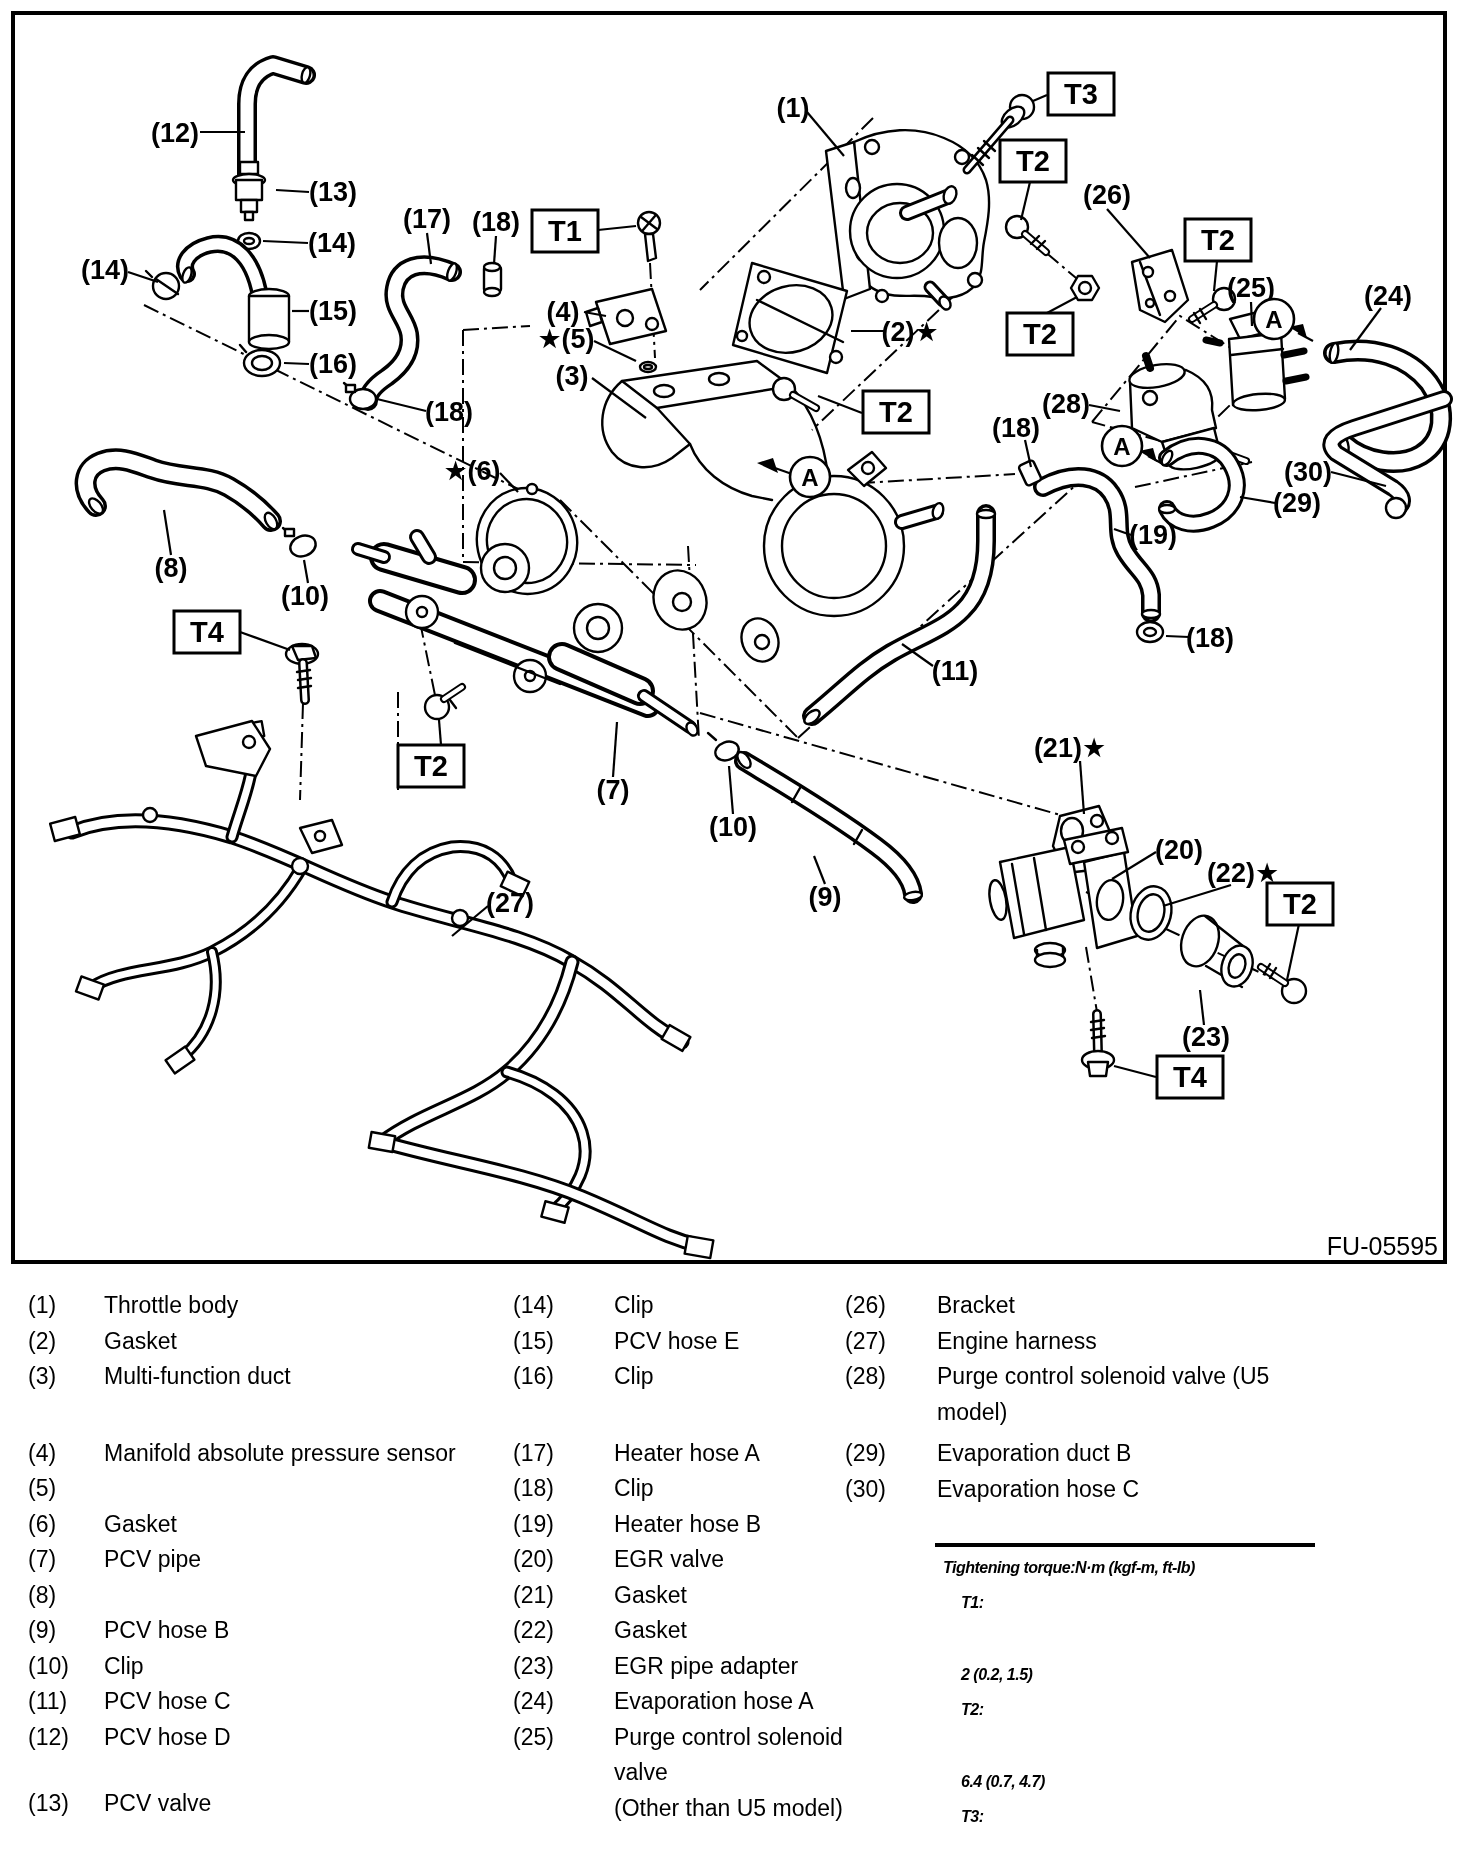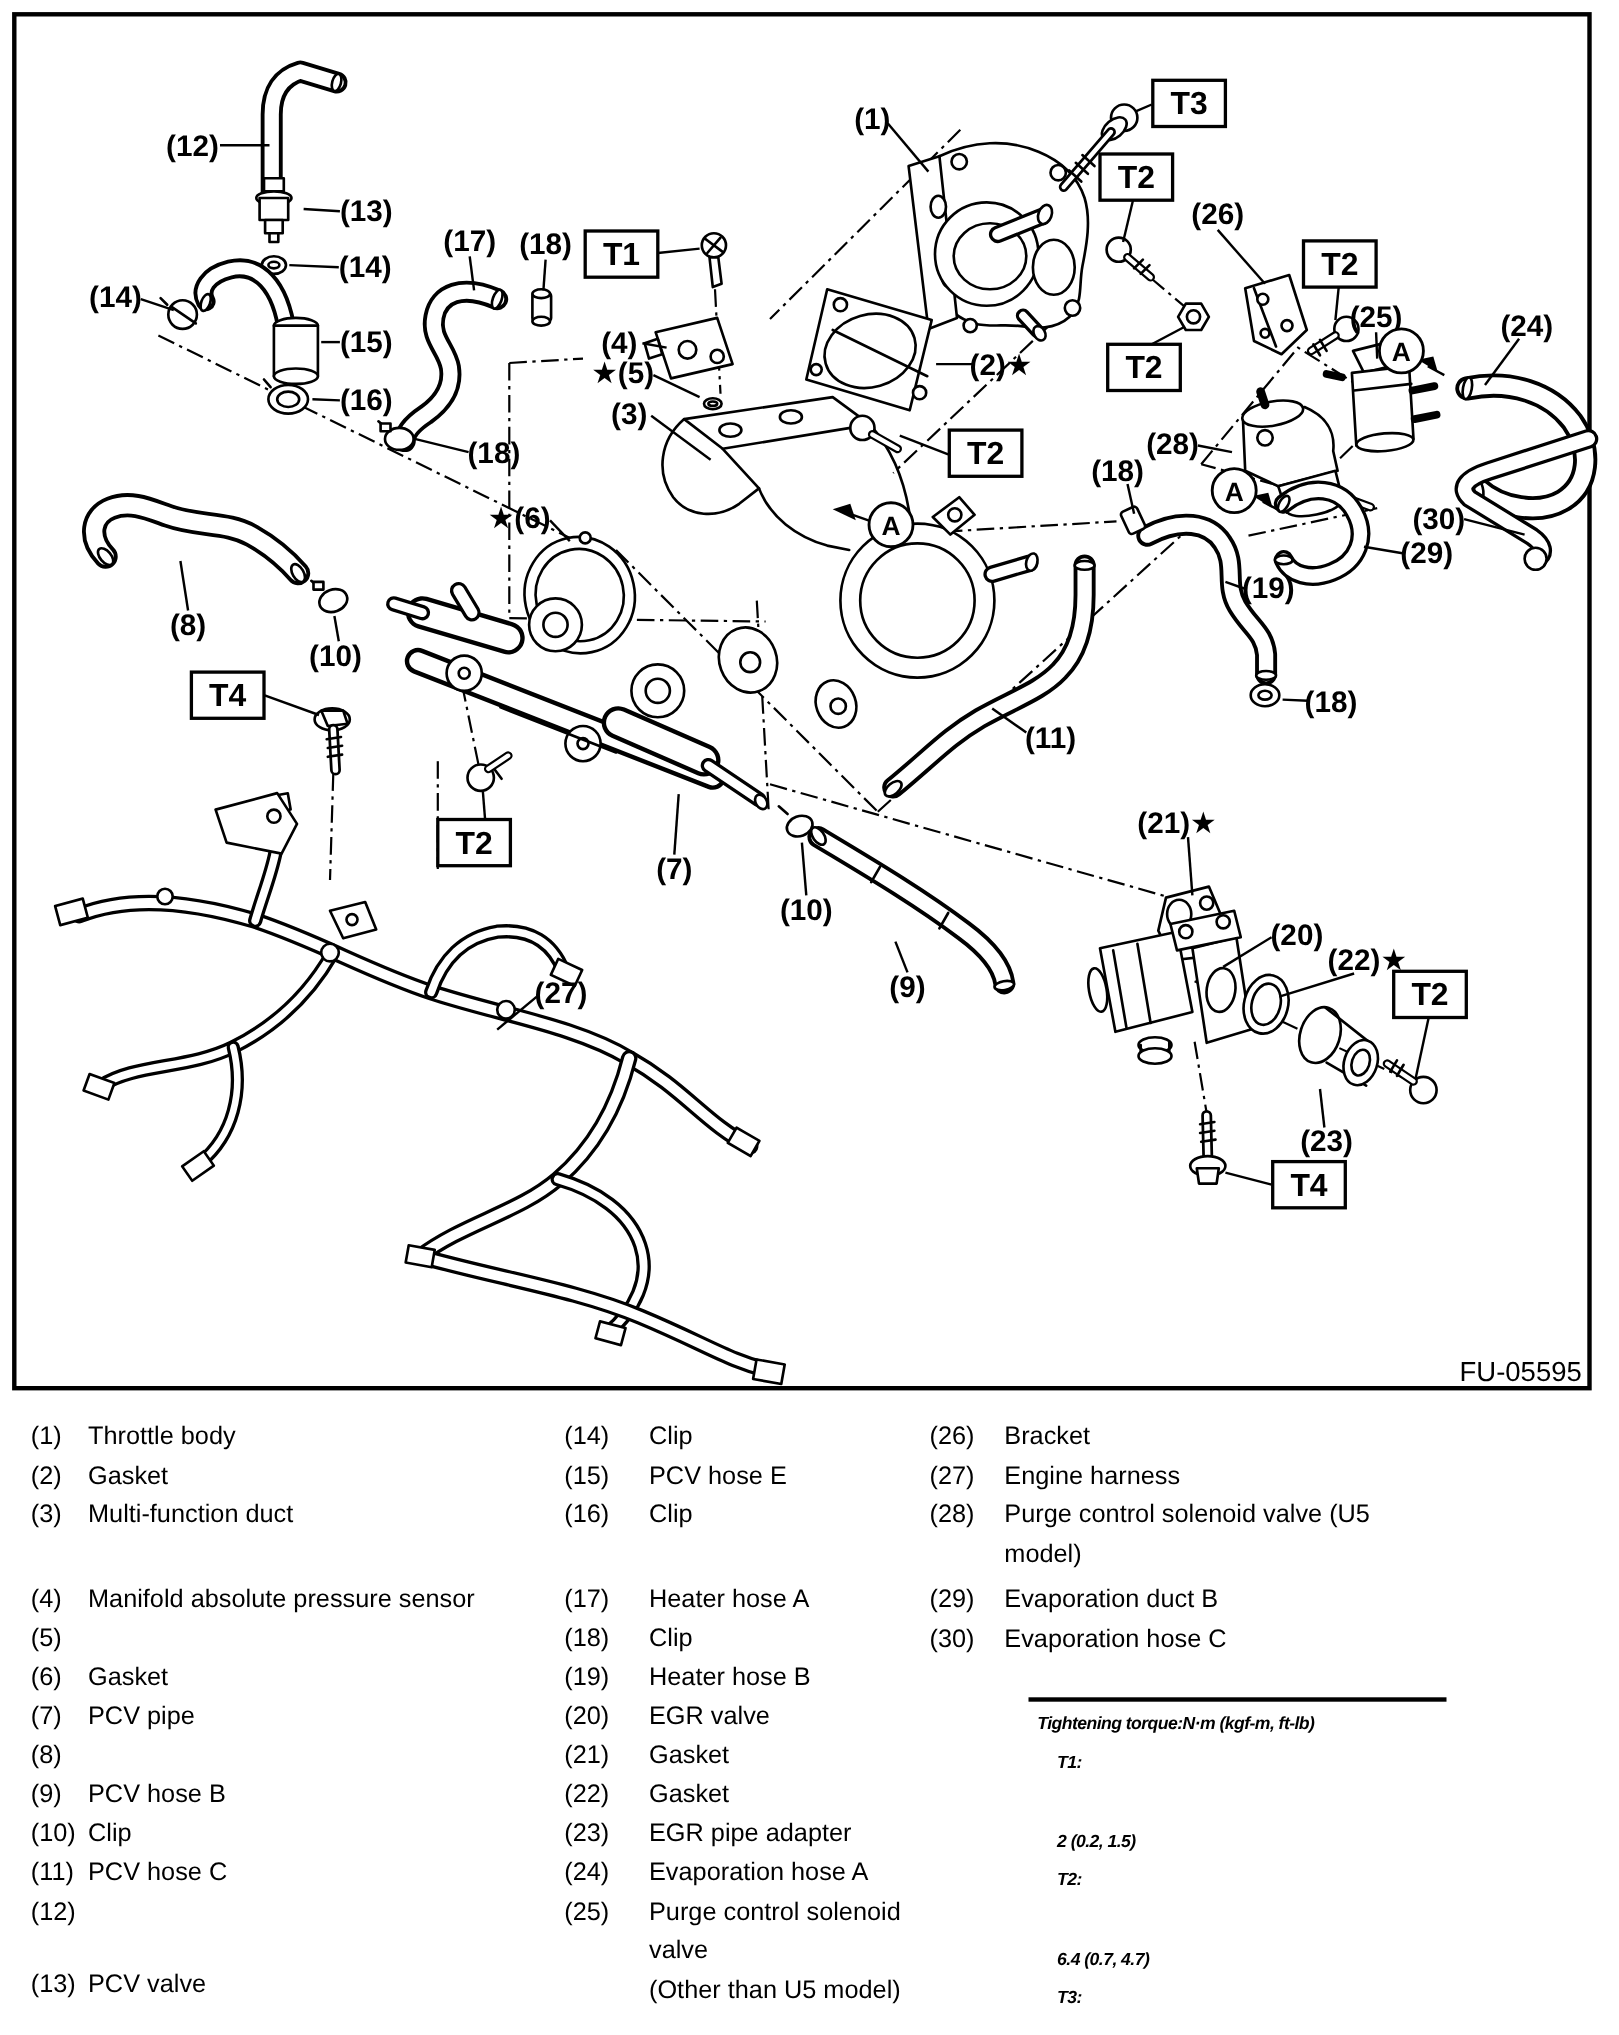--- a/index.html
+++ b/index.html
@@ -25,21 +25,21 @@
   .arrowhead{fill:#000;stroke:none;}
   
   .legend-col{position:absolute;top:1288px;font-size:23px;line-height:35.5px;}
   #col1{left:28px;width:460px;}
   #col2{left:513px;width:350px;}
   #col3{left:845px;width:500px;}
   .lrow{display:flex;}
   .lnum{flex:0 0 52px;}
   #col2 .lnum{flex:0 0 77px;}
   #col3 .lnum{flex:0 0 68px;}
-  .ltxt{flex:1 1 auto;}
+  .ltxt{flex:1 1 auto;margin-left:24px;}
   
   #torque{
     position:absolute;left:935px;top:1543px;width:380px;
     border-top:4px solid #000;border-bottom:4px solid #000;
     font-style:italic;font-weight:bold;font-size:16px;letter-spacing:-0.5px;
     padding:4px 0 8px 0;
   }
   #torque-title{padding-left:8px;line-height:34px;}
   .trow{display:flex;padding-left:26px;line-height:35px;flex-direction:column;}
   .tlabel{flex:0 0 72px;}
@@ -630,20 +630,21 @@
     <div class="lrow">
       <span class="lnum">(10)</span>
       <span class="ltxt">Clip</span>
     </div>
     <div class="lrow">
       <span class="lnum">(11)</span>
       <span class="ltxt">PCV hose C</span>
     </div>
     <div class="lrow">
       <span class="lnum">(12)</span>
+      <span class="ltxt">PCV hose D</span>
     </div>
     <div class="lrow" style="margin-top: 31px;">
       <span class="lnum">(13)</span>
       <span class="ltxt">PCV valve</span>
     </div>
   </div>
 <div id="col2" class="legend-col">
     <div class="lrow">
       <span class="lnum">(14)</span>
       <span class="ltxt">Clip</span>

